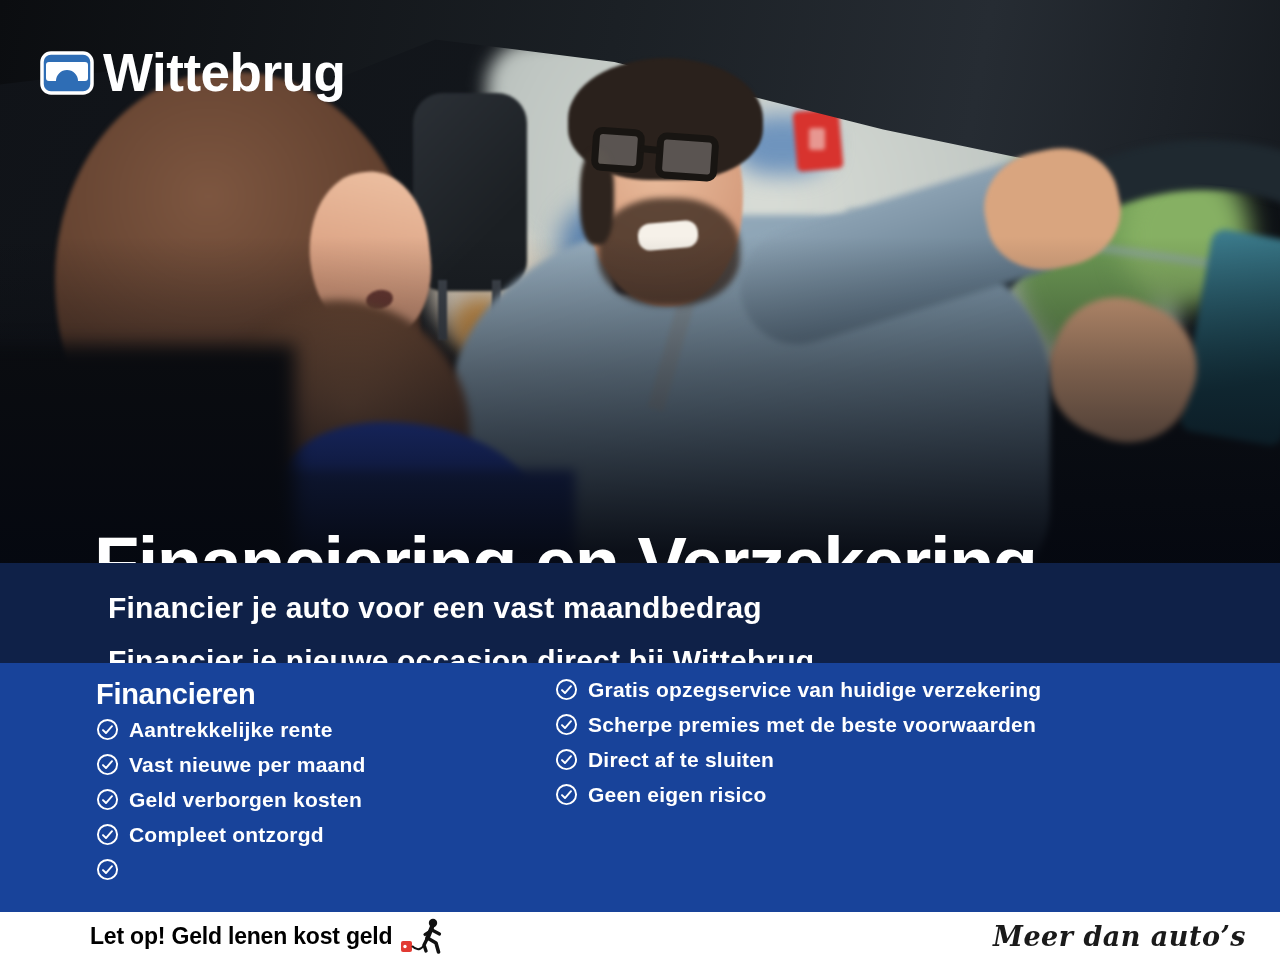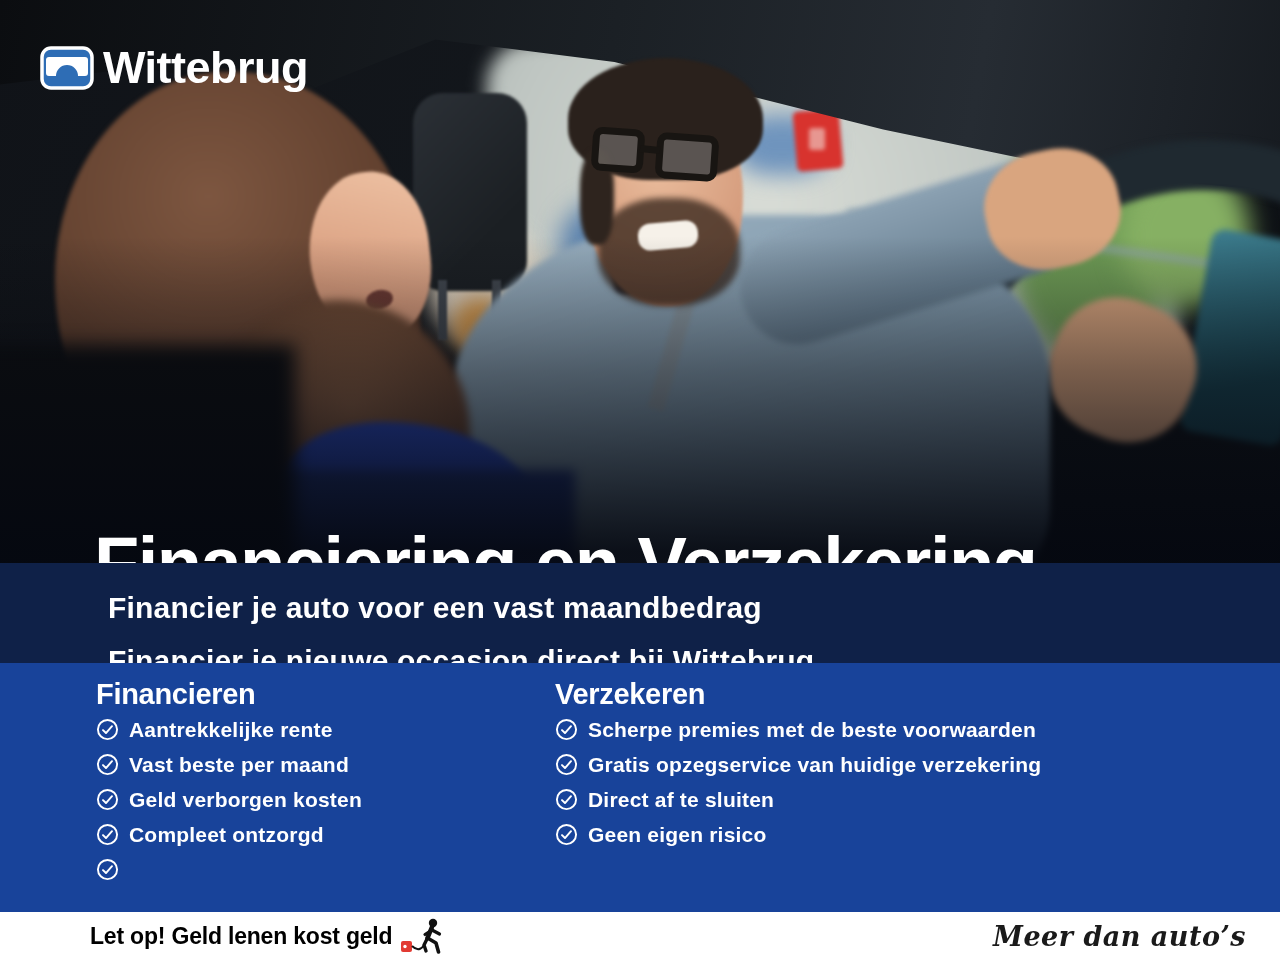--- a/index.html
+++ b/index.html
@@ -80,21 +80,21 @@
     transform:rotate(-12deg);filter:blur(1px);}
   .woman-top{left:282px;top:422px;width:255px;height:150px;border-radius:40% 60% 10% 10%;
     background:#2a49c0;filter:blur(3px);}
   .woman-top2{left:235px;top:470px;width:340px;height:105px;background:#20367e;filter:blur(6px);}
   .seat-dark{left:-45px;top:345px;width:340px;height:240px;background:#0b0d10;filter:blur(9px);}
   
   .shade{left:0;top:0;width:1280px;height:563px;
     background:linear-gradient(180deg,rgba(8,10,16,0) 42%,rgba(8,10,16,.45) 66%,rgba(5,8,16,.94) 98%);}
   
   .brand{position:absolute;left:40px;top:42px;display:flex;align-items:center;gap:9px;z-index:5;}
-  .brand-name{color:#fff;font-size:45px;font-weight:bold;letter-spacing:-.5px;text-align:right;}
+  .brand-name{color:#fff;font-size:53px;font-weight:bold;letter-spacing:-.5px;text-align:right;}
   
   .hero-title{position:absolute;left:94px;top:471px;z-index:5;color:#fff;
     font-size:74px;font-weight:bold;letter-spacing:-1.5px;white-space:nowrap;}
   
   .tagline{position:absolute;left:0;top:563px;width:1280px;height:100px;background:#0f2148;
     box-sizing:border-box;padding:12px 0 0 96px;}
   .tagline p{margin:12px;color:#fff;font-size:30px;font-weight:bold;line-height:41px;letter-spacing:.2px;}
   
   .features{position:absolute;left:0;top:663px;width:1280px;height:290px;background:#18439a;
     box-sizing:border-box;padding:15px 0 0 96px;display:flex;border-bottom:2px solid #ef4444;}
@@ -190,21 +190,21 @@
             </span>
           <span class="fi-label">Aantrekkelijke rente</span>
         </li>
         <li>
           <span class="chk">
               <svg viewBox="0 0 24 24" width="23" height="23">
                 <circle cx="12" cy="12" r="10" fill="none" stroke="#fff" stroke-width="2"></circle>
                 <path d="M7.3 12.6l3.1 3.1 6.3-7.2" fill="none" stroke="#fff" stroke-width="2" stroke-linecap="round" stroke-linejoin="round"></path>
               </svg>
             </span>
-          <span class="fi-label">Vast beste per maand</span>
+          <span class="fi-label">Vast nieuwe per maand</span>
         </li>
         <li>
           <span class="chk">
               <svg viewBox="0 0 24 24" width="23" height="23">
                 <circle cx="12" cy="12" r="10" fill="none" stroke="#fff" stroke-width="2"></circle>
                 <path d="M7.3 12.6l3.1 3.1 6.3-7.2" fill="none" stroke="#fff" stroke-width="2" stroke-linecap="round" stroke-linejoin="round"></path>
               </svg>
             </span>
           <span class="fi-label">Geld verborgen kosten</span>
         </li>
@@ -221,39 +221,38 @@
           <span class="chk">
               <svg viewBox="0 0 24 24" width="23" height="23">
                 <circle cx="12" cy="12" r="10" fill="none" stroke="#fff" stroke-width="2"></circle>
                 <path d="M7.3 12.6l3.1 3.1 6.3-7.2" fill="none" stroke="#fff" stroke-width="2" stroke-linecap="round" stroke-linejoin="round"></path>
               </svg>
             </span>
         </li>
       </ul>
     </div>
     <div class="col">
-      <h2>Verzekeren</h2>
       <ul>
         <li>
           <span class="chk">
               <svg viewBox="0 0 24 24" width="23" height="23">
                 <circle cx="12" cy="12" r="10" fill="none" stroke="#fff" stroke-width="2"></circle>
                 <path d="M7.3 12.6l3.1 3.1 6.3-7.2" fill="none" stroke="#fff" stroke-width="2" stroke-linecap="round" stroke-linejoin="round"></path>
               </svg>
             </span>
+          <span class="fi-label">Gratis opzegservice van huidige verzekering</span>
+        </li>
+        <li>
+          <span class="chk">
+              <svg viewBox="0 0 24 24" width="23" height="23">
+                <circle cx="12" cy="12" r="10" fill="none" stroke="#fff" stroke-width="2"></circle>
+                <path d="M7.3 12.6l3.1 3.1 6.3-7.2" fill="none" stroke="#fff" stroke-width="2" stroke-linecap="round" stroke-linejoin="round"></path>
+              </svg>
+            </span>
           <span class="fi-label">Scherpe premies met de beste voorwaarden</span>
-        </li>
-        <li>
-          <span class="chk">
-              <svg viewBox="0 0 24 24" width="23" height="23">
-                <circle cx="12" cy="12" r="10" fill="none" stroke="#fff" stroke-width="2"></circle>
-                <path d="M7.3 12.6l3.1 3.1 6.3-7.2" fill="none" stroke="#fff" stroke-width="2" stroke-linecap="round" stroke-linejoin="round"></path>
-              </svg>
-            </span>
-          <span class="fi-label">Gratis opzegservice van huidige verzekering</span>
         </li>
         <li>
           <span class="chk">
               <svg viewBox="0 0 24 24" width="23" height="23">
                 <circle cx="12" cy="12" r="10" fill="none" stroke="#fff" stroke-width="2"></circle>
                 <path d="M7.3 12.6l3.1 3.1 6.3-7.2" fill="none" stroke="#fff" stroke-width="2" stroke-linecap="round" stroke-linejoin="round"></path>
               </svg>
             </span>
           <span class="fi-label">Direct af te sluiten</span>
         </li>

